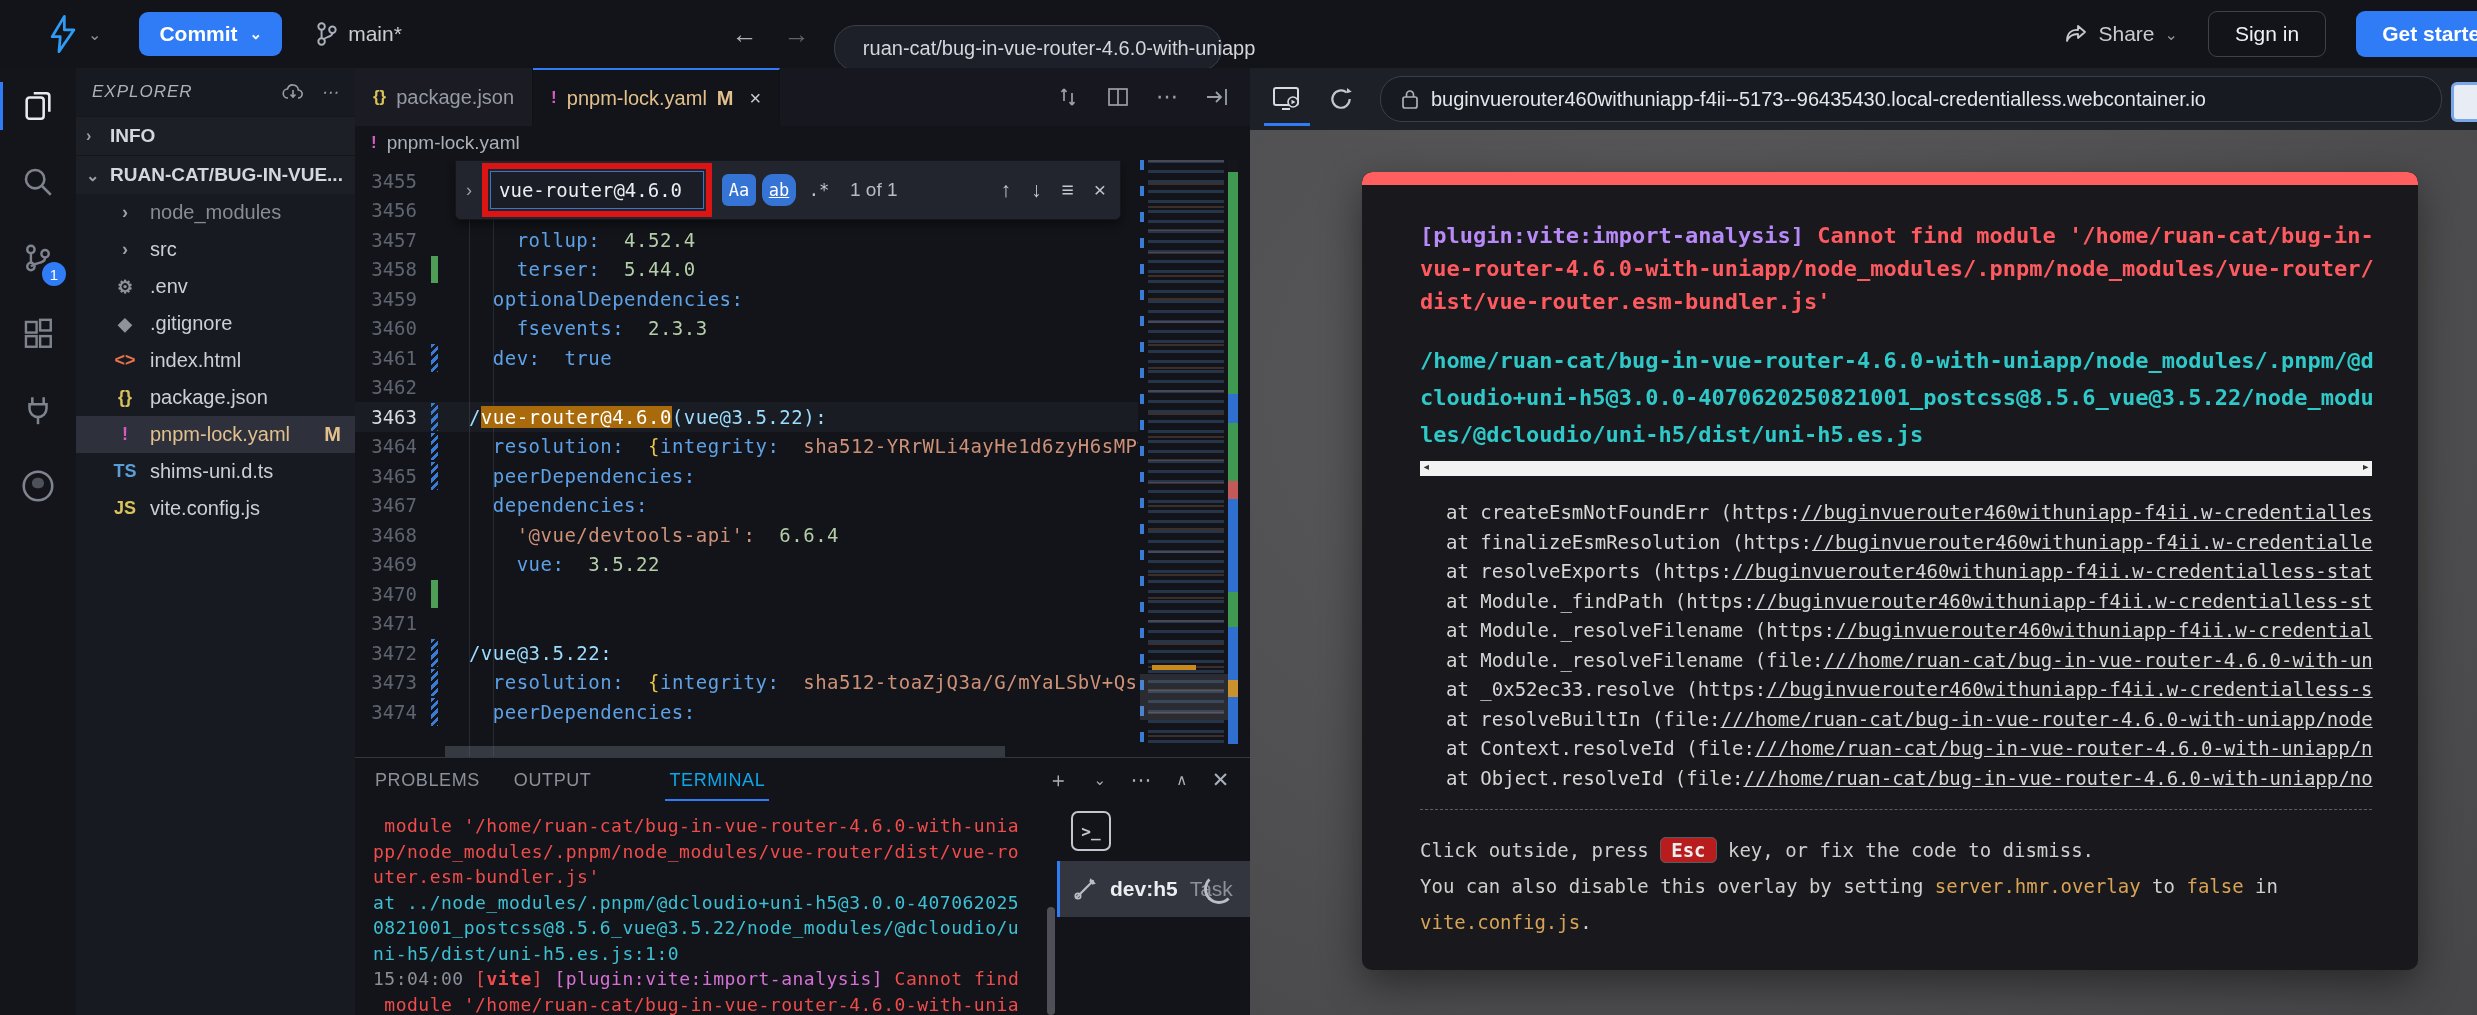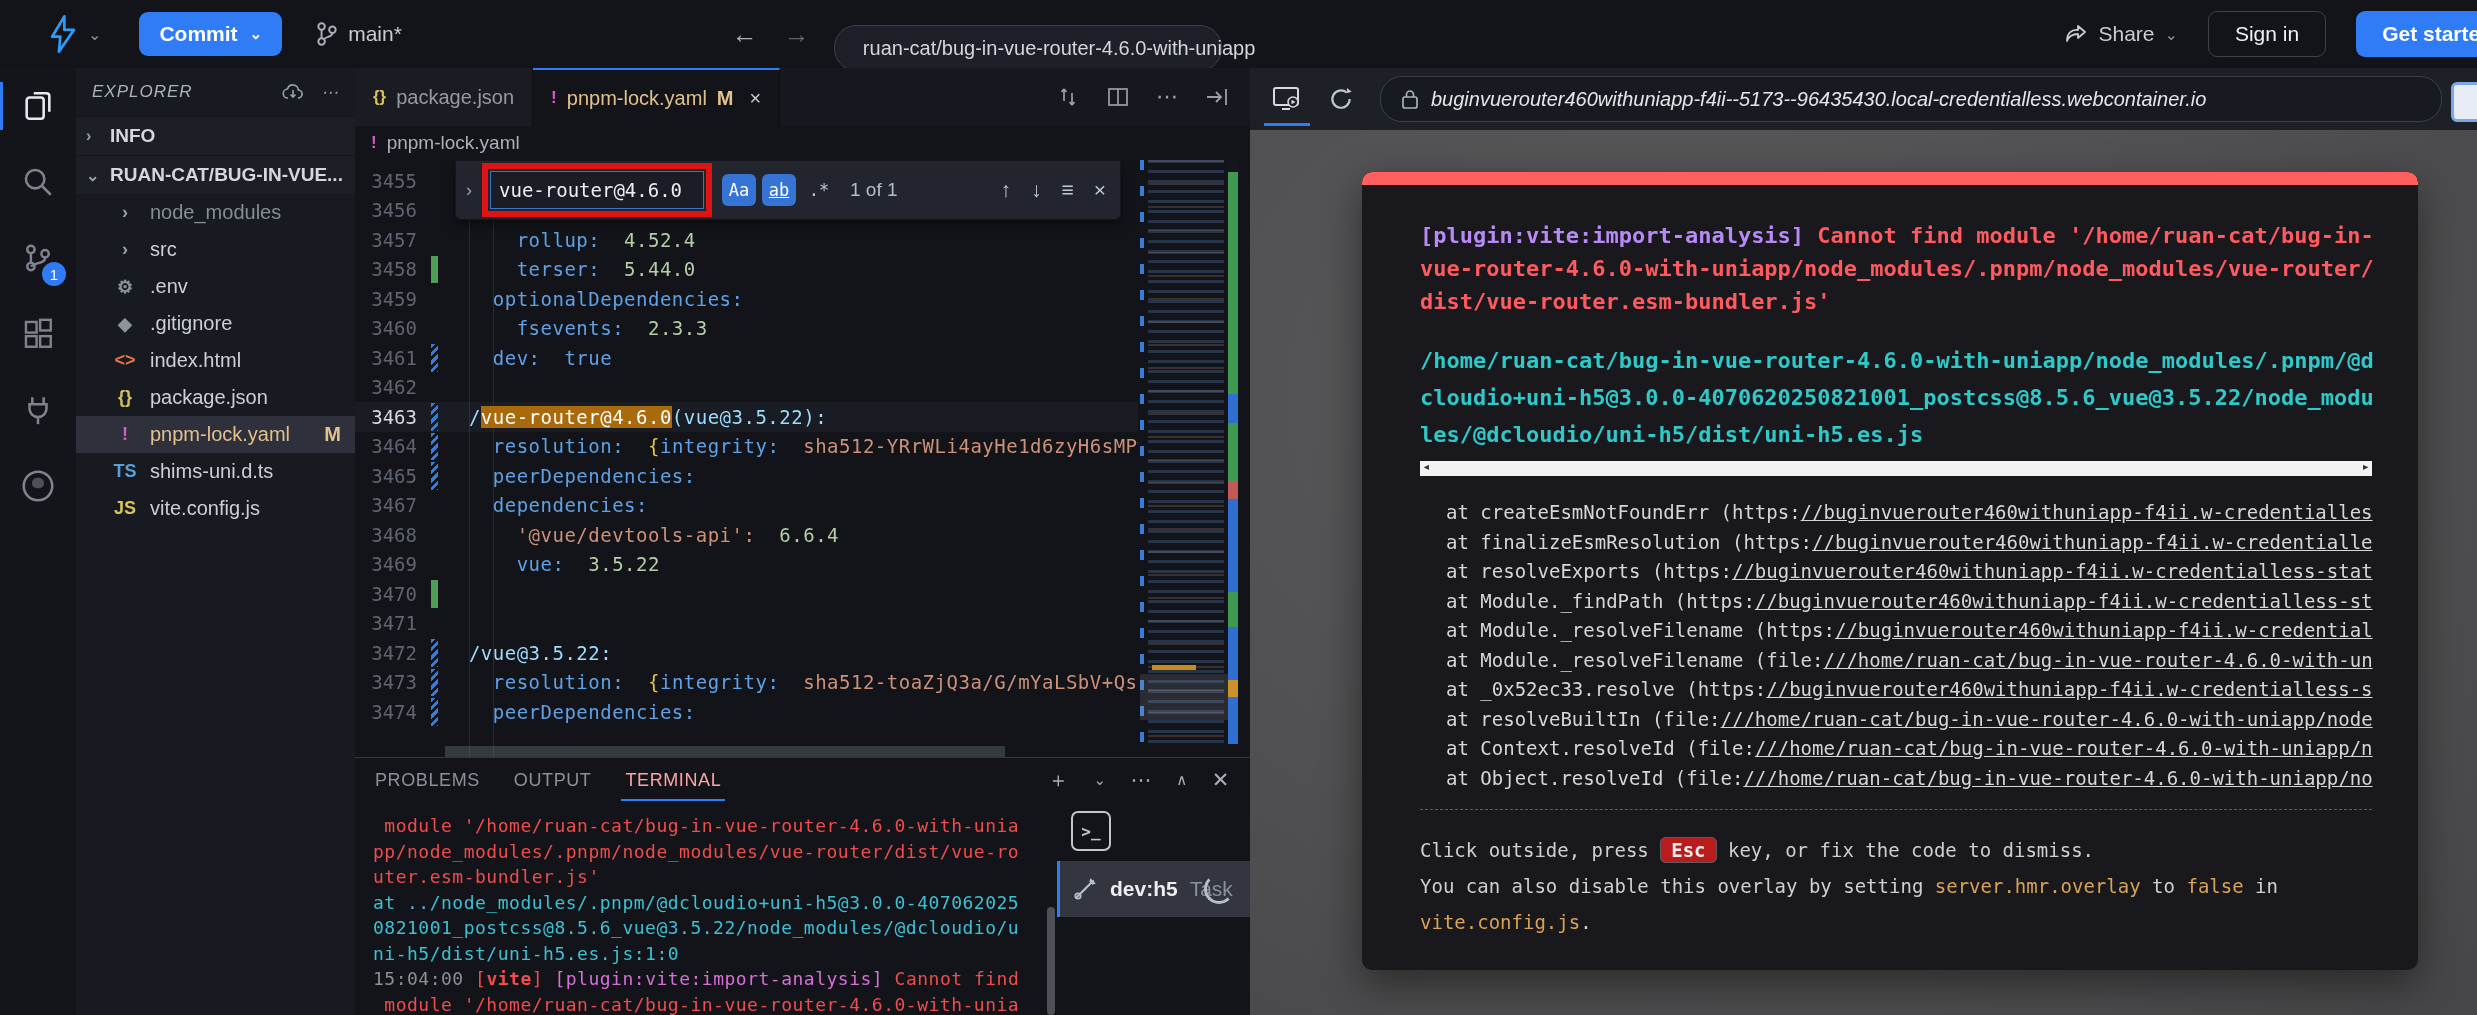--- a/index.html
+++ b/index.html
@@ -80,21 +80,21 @@
   .minimap::before{content:'';position:absolute;left:-8px;top:0;bottom:0;width:4px;
      background:repeating-linear-gradient(to bottom,#3a7bd5 0 10px,rgba(0,0,0,0) 10px 26px);}
   .mm-find{position:absolute;left:4px;width:44px;height:5px;top:86.5%;background:#c98a1b;}
   .mm-slider{position:absolute;left:-8px;right:-12px;top:88%;height:46px;background:rgba(170,175,185,.16);}
   .ruler{position:absolute;top:0;right:12px;width:10px;bottom:14px;background:#14161c;}
   .rs{position:absolute;left:0;right:0;}
 
   
   .panel{position:absolute;left:0;right:0;bottom:0;height:257px;border-top:1px solid #33373f;background:#121419;}
   .panel-tabs{height:44px;display:flex;align-items:center;padding:0 20px;gap:34px;font-size:18px;letter-spacing:.6px;color:#8b9099;}
-  .ptab.active{color:#fca5a5;position:relative;}
+  .ptab.active{color:#0ea5e9;position:relative;margin-left:44px;}
   .ptab.active::after{content:'';position:absolute;left:-4px;right:-4px;bottom:-10px;height:2px;background:#2f7cf6;}
   .panel-actions{margin-left:auto;display:flex;align-items:center;gap:24px;color:#aab0b9;font-size:21px;}
   .panel-body{position:absolute;left:0;right:0;top:45px;bottom:0;display:flex;}
   .term-out{width:672px;padding:10px 0 0 18px;overflow:hidden;}
   .tl{font-family:"DejaVu Sans Mono",monospace;font-size:18px;line-height:25.5px;white-space:pre;letter-spacing:.5px;}
   .tc-r{color:#f14c4c;} .tc-rb{color:#f14c4c;font-weight:bold;} .tc-c{color:#3ec0d4;}
   .tc-g{color:#8b8f98;} .tc-m{color:#d670d6;}
   .term-sb{width:12px;position:relative;}
   .term-sb .thumb{position:absolute;top:104px;bottom:0;left:2px;width:8px;background:rgba(150,155,165,.45);border-radius:4px;}
   .term-side{flex:1;padding-top:8px;}
@@ -109,32 +109,32 @@
   .findwidget{position:absolute;z-index:10;left:100px;top:0px;width:664px;height:58px;background:#22252e;
       border:1px solid #14161b;border-radius:0 0 6px 6px;display:flex;align-items:center;box-shadow:0 4px 10px rgba(0,0,0,.45);}
   .fw-chev{width:26px;text-align:center;color:#9aa0a8;font-size:18px;}
   .fw-redbox{position:relative;border:6px solid #dd1414;margin:-7px 0;padding:2px;}
   .fw-input{width:196px;height:36px;background:#1b1d26;border:1px solid #3f74c4;display:flex;align-items:center;
       padding:0 8px;font-family:"DejaVu Sans Mono",monospace;font-size:19px;color:#eceef2;white-space:nowrap;}
   .fw-toggles{display:flex;align-items:center;gap:6px;margin-left:10px;}
   .fw-tg{min-width:34px;height:32px;border-radius:6px;display:flex;align-items:center;justify-content:center;
       font-size:17px;color:#c3c7ce;font-family:"DejaVu Sans Mono",monospace;}
   .fw-tg.on{background:#3574d4;color:#fff;}
-  .fw-tg.word{text-decoration:underline;}
+  .fw-tg.word{text-decoration:underline;border-radius:11px;}
   .fw-count{margin-left:14px;color:#b7bbc3;font-size:19px;white-space:nowrap;}
   .fw-acts{margin-left:auto;display:flex;align-items:center;gap:20px;padding-right:14px;color:#c3c7ce;font-size:21px;}
 
   
   .rightpane{position:absolute;left:1250px;top:68px;width:1227px;height:947px;overflow:hidden;}
   .browserbar{position:relative;height:62px;background:#1d2027;display:flex;align-items:center;gap:26px;padding-left:22px;}
   .bb-dev{position:relative;color:#d7dade;}
   .bb-dev::after{content:'';position:absolute;left:-8px;right:-8px;bottom:-13px;height:3px;background:#2f7cf6;}
   .bb-reload{color:#c3c7ce;font-size:26px;}
   .urlpill{flex:1;max-width:1020px;height:44px;border:1px solid #3a3f4a;border-radius:22px;background:#171a20;
-      display:flex;align-items:center;gap:12px;padding:0 20px;color:#e4e6ea;font-size:20px;white-space:nowrap;overflow:hidden;font-style:italic;}
+      display:flex;align-items:center;gap:12px;padding:0 20px;color:#e4e6ea;font-size:20px;white-space:nowrap;overflow:hidden;}
   .bb-edge{position:absolute;right:-16px;top:14px;width:36px;height:34px;border:3px solid #7aa7e8;border-radius:6px;background:#e8ecf4;}
   .page{position:relative;height:885px;background:radial-gradient(ellipse at 35% 30%,#5a5a5c 0%,#505052 55%,#464648 100%);}
 
   .overlay{position:absolute;left:112px;top:42px;width:1056px;height:798px;background:#19191d;border-radius:10px;
       box-shadow:0 14px 40px rgba(0,0,0,.45);overflow:hidden;}
   .ov-stripe{height:13px;background:#ff5f5f;border-radius:10px 10px 0 0;}
   .ov-body{padding:34px 40px 0 58px;font-family:"DejaVu Sans Mono",monospace;}
   .ov-msg{font-size:22px;line-height:33px;font-weight:bold;white-space:pre-wrap;word-break:break-all;}
   .ov-plugin{color:#b88af8;} .ov-err{color:#ff5a5f;}
   .ov-file{margin-top:24px;color:#2fc9c9;font-size:22px;line-height:37px;font-weight:bold;white-space:pre-wrap;word-break:break-all;}

